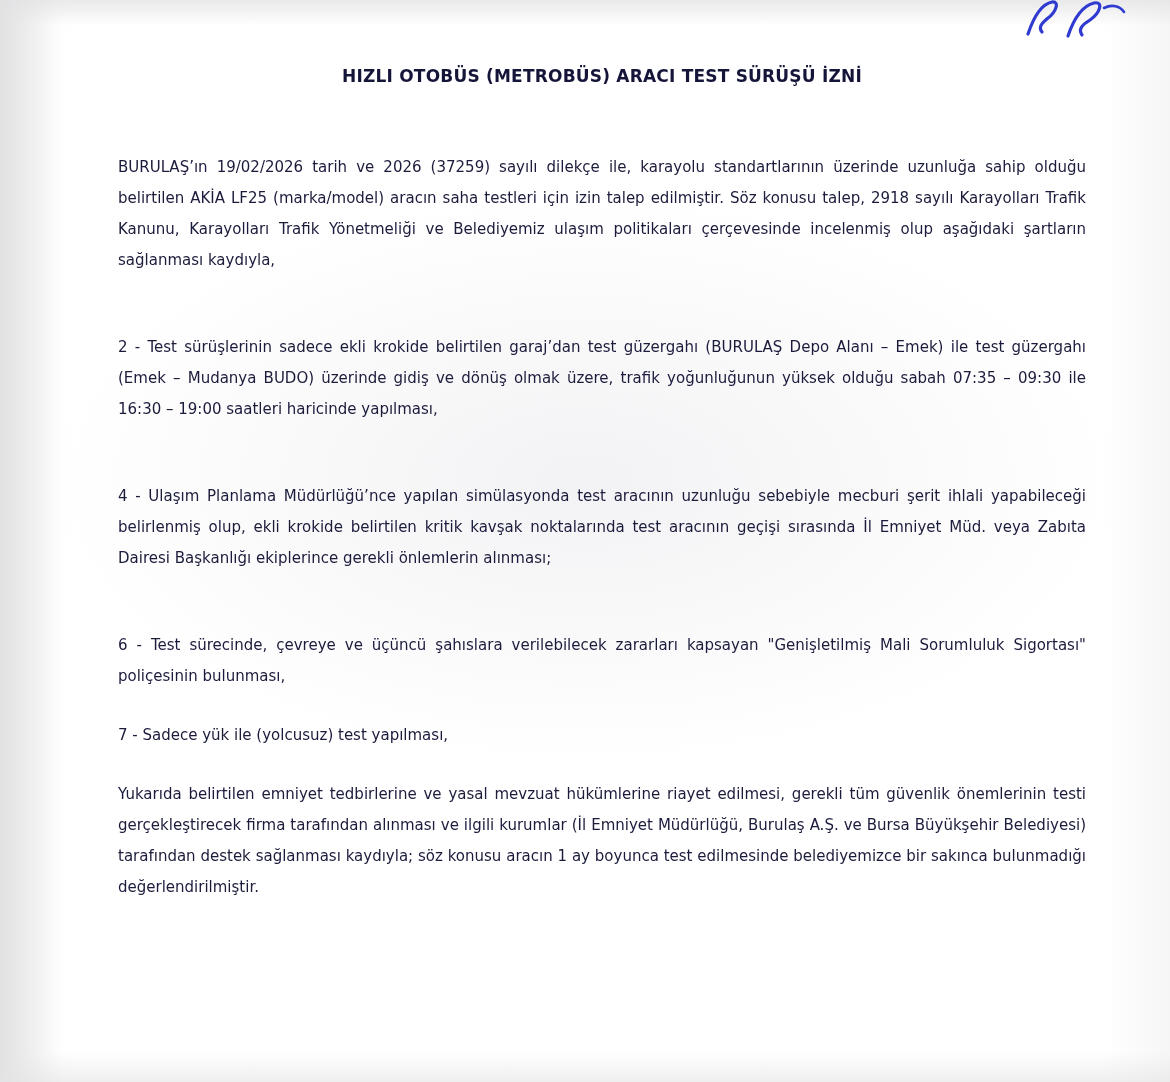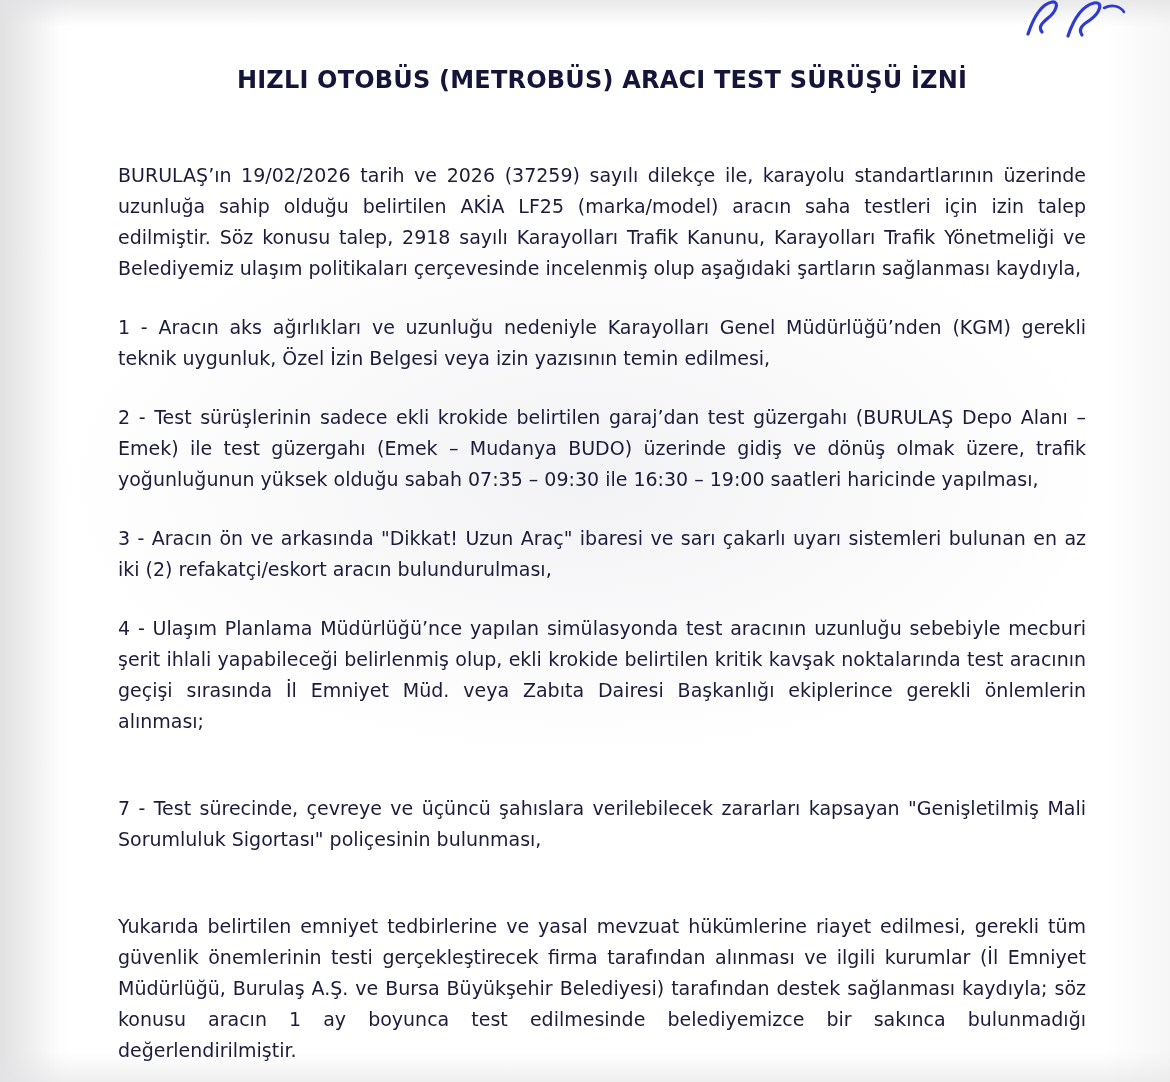--- a/index.html
+++ b/index.html
@@ -67,28 +67,28 @@
   .content {
     position: absolute;
     left: 118px;
     top: 0;
     width: 968px;
   }
 
   .doc-title {
     text-align: center;
     font-weight: bold;
-    font-size: 24px;
+    font-size: 17px;
     letter-spacing: 0.2px;
     margin: 66px 0 0 0;
     color: #15153a;
   }
 
   p.para {
-    font-size: 19px;
+    font-size: 15px;
     line-height: 31px;
     text-align: justify;
     margin: 0;
     color: #1b1b3c;
     hyphens: none;
   }
   p.para.first { margin-top: 38px; }
   .gap-lg { height: 28px; }
 
   .no-justify { text-align: left; }
@@ -111,35 +111,34 @@
   </div>
 
   <div class="content">
 
     <h1 class="doc-title">HIZLI OTOBÜS (METROBÜS) ARACI TEST SÜRÜŞÜ İZNİ</h1>
 
     <div class="gap-lg"></div>
     <p class="para first">BURULAŞ’ın 19/02/2026 tarih ve 2026 (37259) sayılı dilekçe ile, karayolu standartlarının üzerinde uzunluğa sahip olduğu belirtilen AKİA LF25 (marka/model) aracın saha testleri için izin talep edilmiştir. Söz konusu talep, 2918 sayılı Karayolları Trafik Kanunu, Karayolları Trafik Yönetmeliği ve Belediyemiz ulaşım politikaları çerçevesinde incelenmiş olup aşağıdaki şartların sağlanması kaydıyla,</p>
 
     <div class="gap-lg"></div>
-    <p class="para">1 - Aracın aks ağırlıkları ve uzunluğu nedeniyle Karayolları Genel Müdürlüğü’nden (KGM) gerekli teknik uygunluk, Özel İzin Belgesi veya izin yazısının temin edilmesi,</p>
 
     <div class="gap-lg"></div>
     <p class="para">2 - Test sürüşlerinin sadece ekli krokide belirtilen garaj’dan test güzergahı (BURULAŞ Depo Alanı – Emek) ile test güzergahı (Emek – Mudanya BUDO) üzerinde gidiş ve dönüş olmak üzere, trafik yoğunluğunun yüksek olduğu sabah 07:35 – 09:30 ile 16:30 – 19:00 saatleri haricinde yapılması,</p>
 
     <div class="gap-lg"></div>
-    <p class="para no-justify">3 - Aracın ön ve arkasında "Dikkat! Uzun Araç" ibaresi ve sarı çakarlı uyarı sistemleri bulunan en az iki (2) refakatçi/eskort aracın bulundurulması,</p>
 
     <div class="gap-lg"></div>
     <p class="para">4 - Ulaşım Planlama Müdürlüğü’nce yapılan simülasyonda test aracının uzunluğu sebebiyle mecburi şerit ihlali yapabileceği belirlenmiş olup, ekli krokide belirtilen kritik kavşak noktalarında test aracının geçişi sırasında İl Emniyet Müd. veya Zabıta Dairesi Başkanlığı ekiplerince gerekli önlemlerin alınması;</p>
 
     <div class="gap-lg"></div>
 
     <div class="gap-lg"></div>
-    <p class="para">7 - Test sürecinde, çevreye ve üçüncü şahıslara verilebilecek zararları kapsayan "Genişletilmiş Mali Sorumluluk Sigortası" poliçesinin bulunması,</p>
+    <p class="para">6 - Test sürecinde, çevreye ve üçüncü şahıslara verilebilecek zararları kapsayan "Genişletilmiş Mali Sorumluluk Sigortası" poliçesinin bulunması,</p>
 
     <div class="gap-lg"></div>
+    <p class="para no-justify">7 - Sadece yük ile (yolcusuz) test yapılması,</p>
 
     <div class="gap-lg"></div>
     <p class="para">Yukarıda belirtilen emniyet tedbirlerine ve yasal mevzuat hükümlerine riayet edilmesi, gerekli tüm güvenlik önemlerinin testi gerçekleştirecek firma tarafından alınması ve ilgili kurumlar (İl Emniyet Müdürlüğü, Burulaş A.Ş. ve Bursa Büyükşehir Belediyesi) tarafından destek sağlanması kaydıyla; söz konusu aracın 1 ay boyunca test edilmesinde belediyemizce bir sakınca bulunmadığı değerlendirilmiştir.</p>
 
   </div>
 </div>
 
 </body></html>

